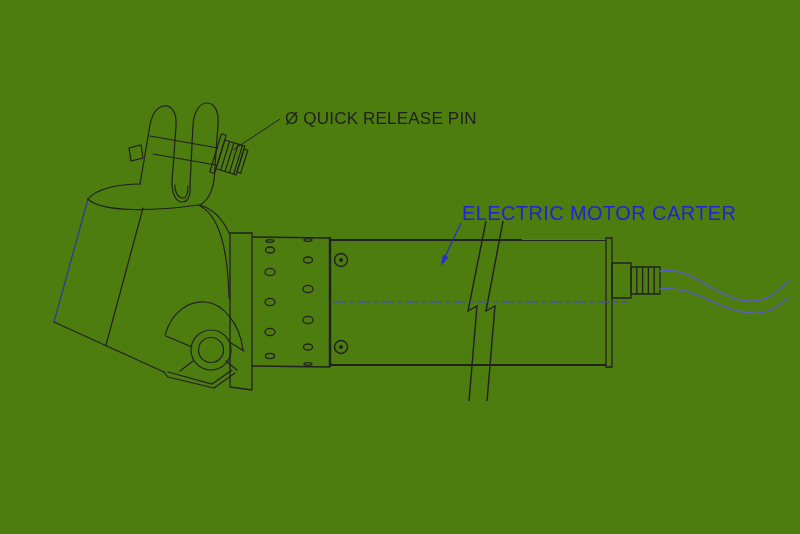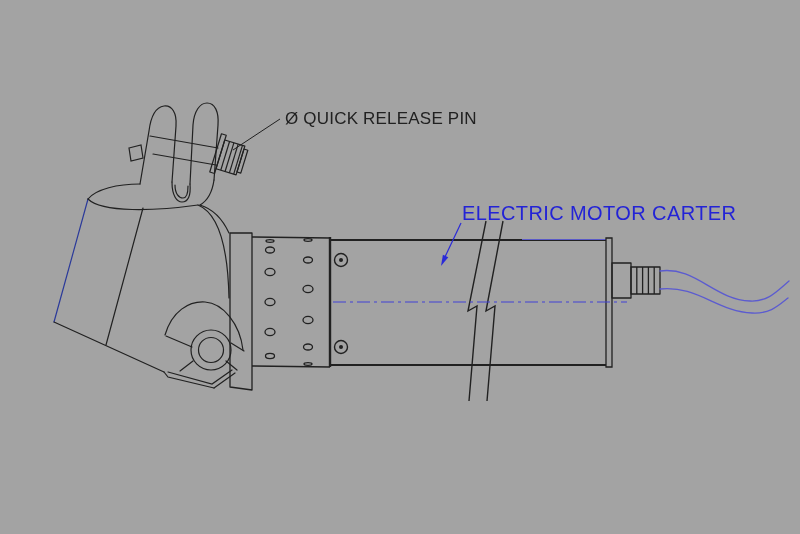--- a/index.html
+++ b/index.html
@@ -1,17 +1,17 @@
 <!DOCTYPE html>
 <html><head>
 <meta charset="utf-8">
 <style>
   html,body { margin:0; padding:0; background:#ffffff; }
   .canvas {
-    position:relative; width:800px; height:534px; background:#a3a3a3;
+    position:relative; width:800px; height:534px; background:#4d7c0f;
     font-family:"Liberation Sans", sans-serif; overflow:hidden;
   }
   svg { position:absolute; left:0; top:0; }
   .lbl-black {
     font-family:"Liberation Sans", sans-serif;
     font-size:17px; letter-spacing:0.2px;
   }
   .lbl-blue {
     font-family:"Liberation Sans", sans-serif;
     font-size:20px; letter-spacing:0.4px;

